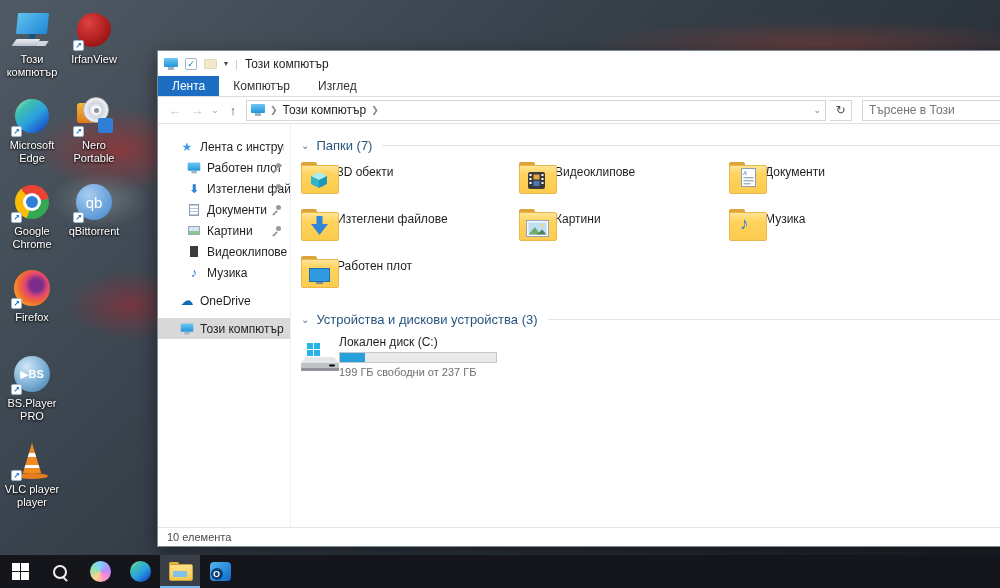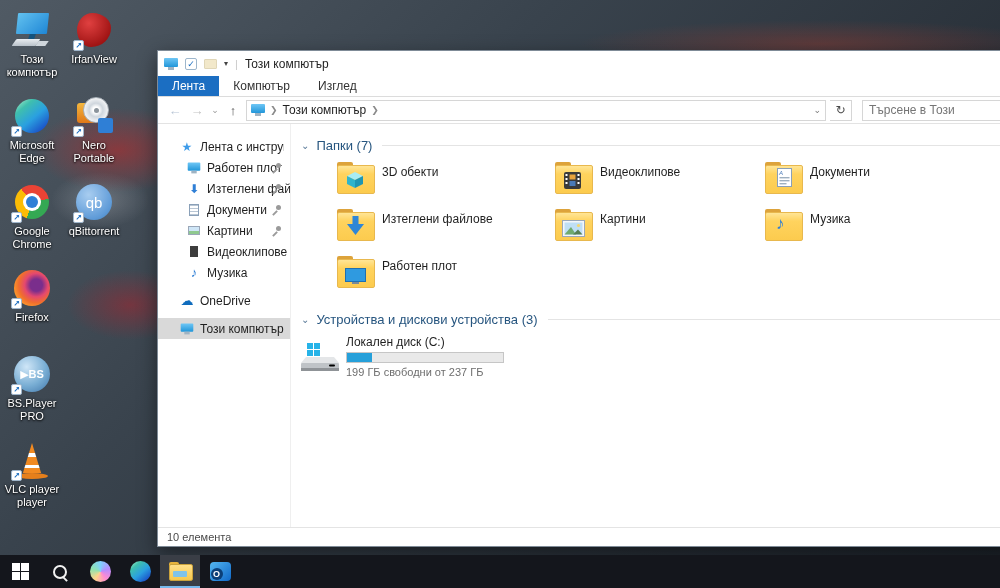--- a/index.html
+++ b/index.html
@@ -103,31 +103,31 @@
   .pin { position:absolute; right:8px; top:6px; width:10px; height:10px; }
   .pin::before { content:""; position:absolute; right:1px; top:0; width:5px; height:5px; border-radius:50%; background:#9a9a9a; }
   .pin::after { content:""; position:absolute; left:0; bottom:1px; width:6px; height:2px; background:#9a9a9a; transform:rotate(-45deg); }
 
   .main { flex:1 1 auto; padding:14px 0 0 10px; overflow:hidden; }
   .group-hdr { display:flex; align-items:center; font-size:13px; color:#26557f; margin-bottom:8px; }
   .group-hdr .chev { font-size:10px; margin-right:7px; color:#5a7a99; }
   .group-hdr .rule { flex:1 1 auto; height:1px; background:#e4e4e4; margin:0 14px 0 10px; }
 
   .tilegrid { display:grid; grid-template-columns:218px 210px 240px; grid-auto-rows:47px; margin-bottom:10px; }
-  .tile { display:flex; align-items:flex-start; gap:9px; cursor:pointer; padding-top:1px;margin-left:36px; }
+  .tile { display:flex; align-items:flex-start; cursor:pointer; padding-top:1px; }
   .tile-label { font-size:12px; color:#1f1f1f; padding-top:3px; }
 
   .folder { position:relative; width:36px; height:30px; flex:0 0 auto; }
   .folder::before { content:""; position:absolute; left:0; top:0; width:16px; height:8px; background:#dda33b; border-radius:2px 2px 0 0; }
   .folder::after { content:""; position:absolute; left:0; top:3px; width:36px; height:27px; background:linear-gradient(#ffe596,#ffd35e 30%,#fccb4e); border:1px solid #e8b84e; border-radius:2px; }
   .ovl { position:absolute; z-index:2; left:8px; top:8px; }
   .ovl svg { display:block; }
   .ovl-glyph { font-size:17px; font-weight:bold; color:#2f7fd6; line-height:1; }
 
-  .dtile { display:flex; align-items:flex-start; gap:7px; cursor:pointer; }
+  .dtile { display:flex; align-items:flex-start; gap:0; cursor:pointer; }
   .drive-ic { flex:0 0 auto; margin-top:6px; }
   .dinfo { display:flex; flex-direction:column; }
   .dlabel { font-size:12px; color:#1f1f1f; }
   .bar { width:158px; height:11px; border:1px solid #c6c6c6; background:#e9e9e9; margin:3px 0 3px; }
   .fill { height:100%; background:#26a0da; }
   .detail { font-size:11px; color:#6e6e6e; }
 
   .statusbar { flex:0 0 auto; height:19px; border-top:1px solid #e4e4e4; display:flex; align-items:center; padding-left:9px; font-size:11px; color:#4a4a4a; }
 
   

